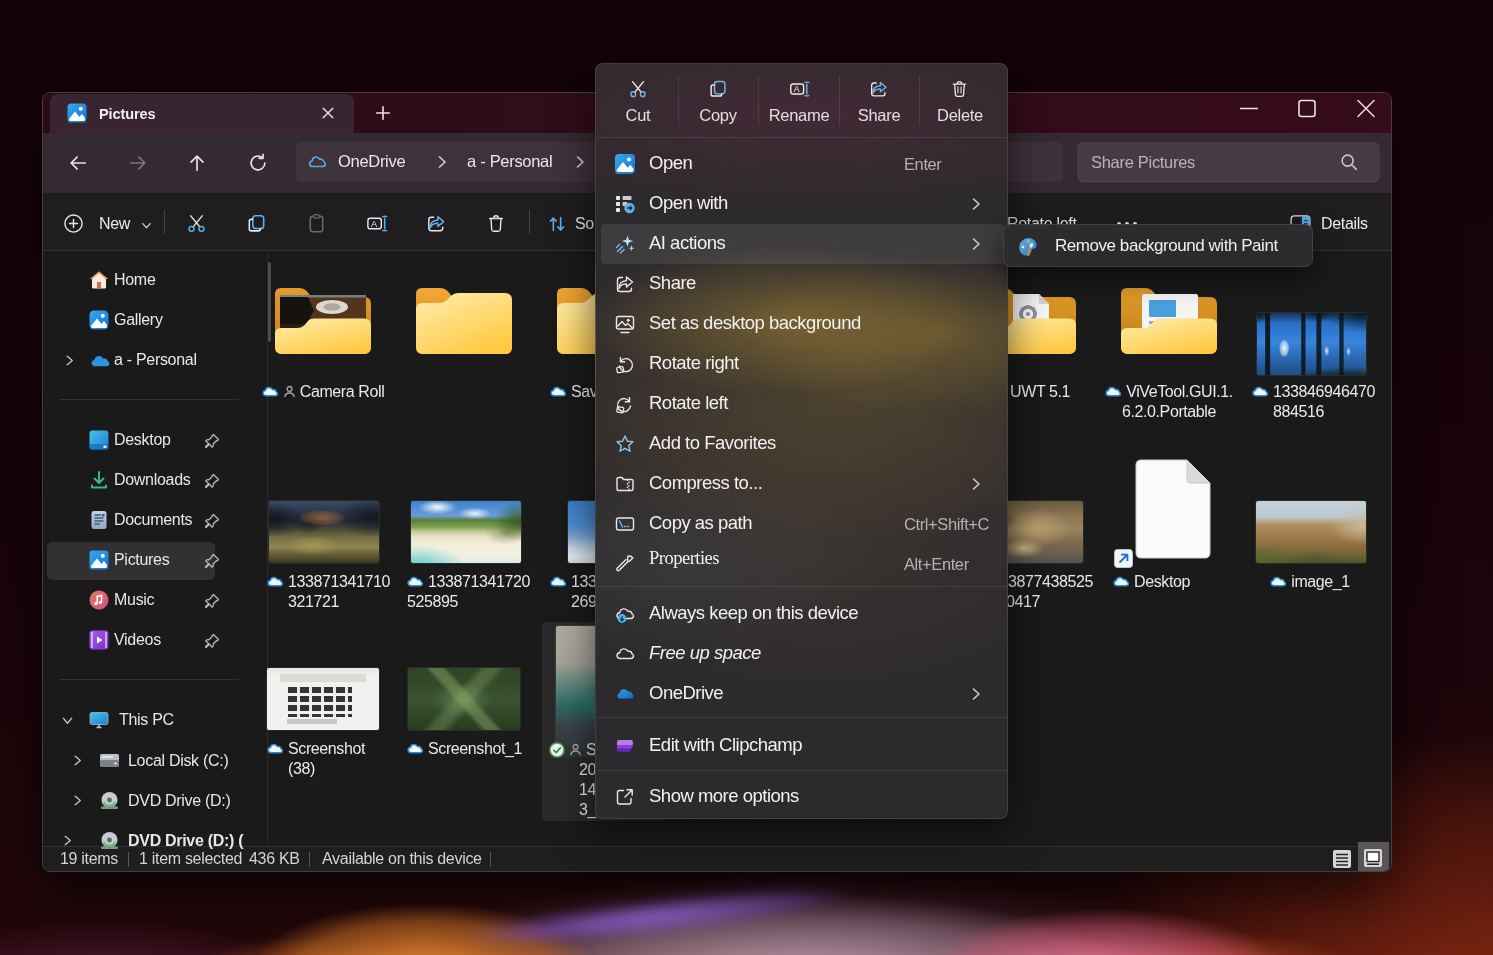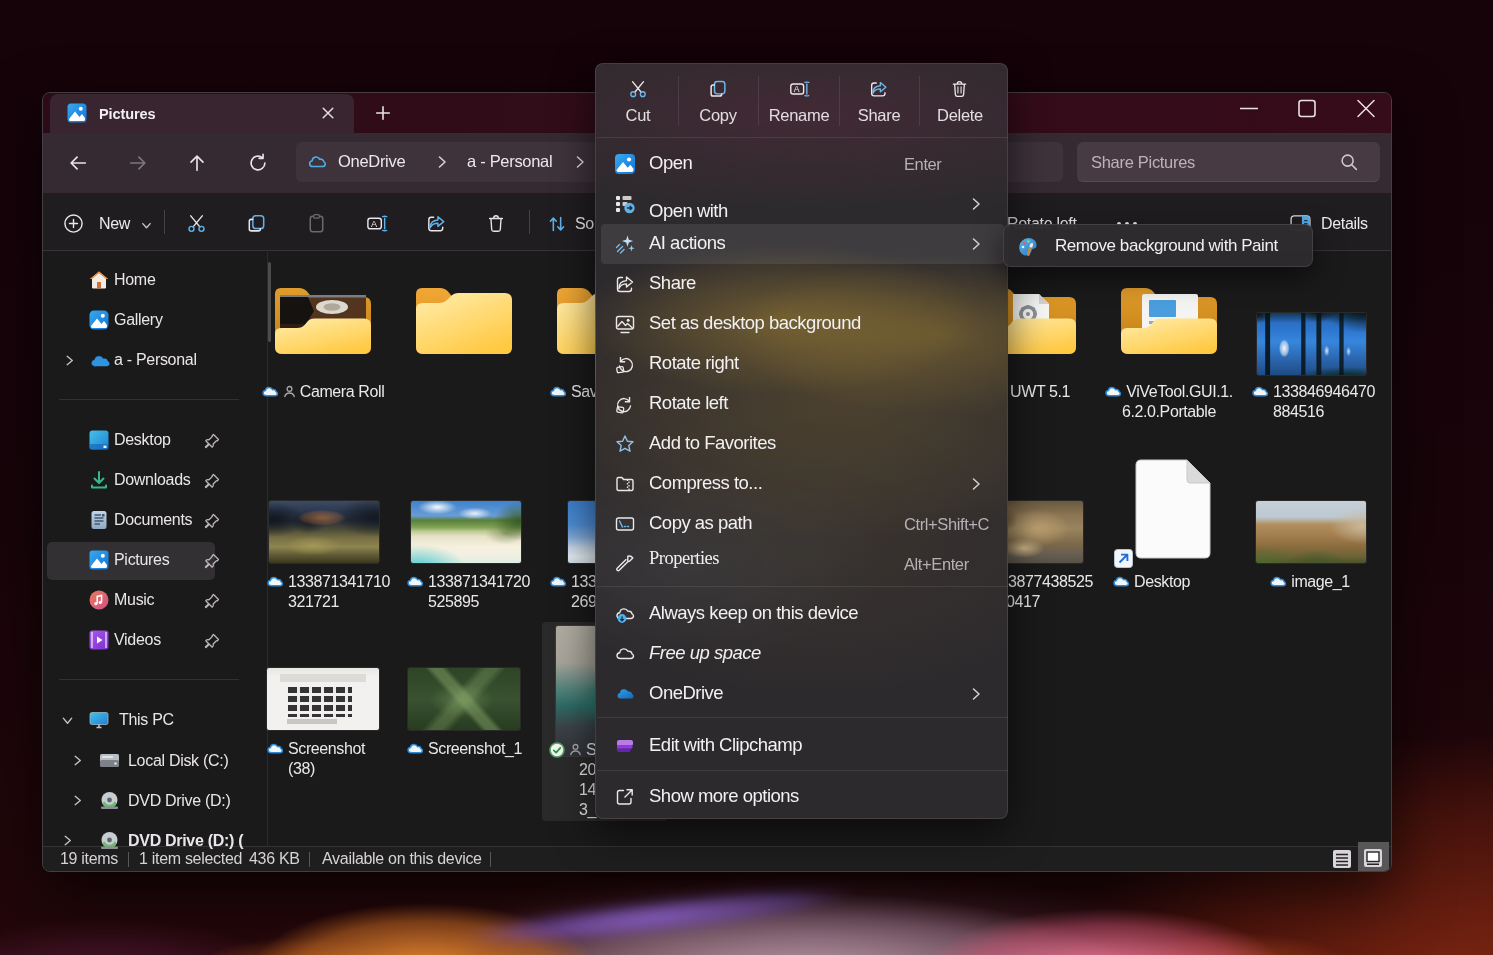--- a/index.html
+++ b/index.html
@@ -559,21 +559,21 @@
       </svg> ViVeTool.GUI.1.<br>6.2.0.Portable</div>
   <div class="abs lbll" style="left:1209px; top:289px;"><svg style="width:17px;height:13px;vertical-align:-1px;">
         <use href="#cloudi" width="17" height="13"></use>
       </svg> 133846946470<br><span style="margin-left:21px;">884516</span></div>
 
   <div class="abs lbll" style="left:224px; top:479px;"><svg style="width:17px;height:13px;vertical-align:-1px;">
         <use href="#cloudi" width="17" height="13"></use>
       </svg> 133871341710<br><span style="margin-left:21px;">321721</span></div>
   <div class="abs lbll" style="left:364px; top:479px;"><svg style="width:17px;height:13px;vertical-align:-1px;">
         <use href="#cloudi" width="17" height="13"></use>
-      </svg> 133871341720<br><span style="margin-left:21px;">525895</span></div>
+      </svg> 133871341720<br><span style="">525895</span></div>
   <div class="abs lbll" style="left:507px; top:479px;"><svg style="width:17px;height:13px;vertical-align:-1px;">
         <use href="#cloudi" width="17" height="13"></use>
       </svg> 1338713417<br><span style="margin-left:21px;">26980415</span></div>
   <div class="abs lbll" style="left:927px; top:479px;"><svg style="width:17px;height:13px;vertical-align:-1px;">
         <use href="#cloudi" width="17" height="13"></use>
       </svg> 133877438525<br><span style="margin-left:36px;">0417</span></div>
   <div class="abs lbll" style="left:1070px; top:479px;"><svg style="width:17px;height:13px;vertical-align:-1px;">
         <use href="#cloudi" width="17" height="13"></use>
       </svg> Desktop</div>
   <div class="abs lbl" style="left:1192px; top:479px;"><svg style="width:17px;height:13px;vertical-align:-1px;">
@@ -658,21 +658,21 @@
 
   <svg class="abs mico" style="top:129px;" viewBox="0 0 22 22">
       <rect x="2" y="3" width="4" height="4" rx="1" fill="#ece8ea"></rect>
       <rect x="2" y="9" width="4" height="4" rx="1" fill="#ece8ea"></rect>
       <rect x="2" y="15" width="4" height="4" rx="1" fill="#ece8ea"></rect>
       <rect x="8.5" y="3" width="9" height="4" rx="1" fill="#ece8ea" opacity="0.85"></rect>
       <rect x="8.5" y="9" width="5" height="4" rx="1" fill="#ece8ea" opacity="0.85"></rect>
       <circle cx="15.5" cy="15" r="5.2" fill="#5fb2ea"></circle>
       <path d="M13.2 15 H17.6 M15.8 13 L17.9 15 L15.8 17" stroke="#1c2b36" stroke-width="1.3" fill="none"></path>
     </svg>
-  <div class="abs mtxt" style="top:136px;">Open with</div>
+  <div class="abs mtxt" style="top:128px;">Open with</div>
   <svg class="abs mchev" style="top:132px;" viewBox="0 0 16 16">
       <path d="M5.5 3 L11 8 L5.5 13" stroke="#d2cdd1" stroke-width="1.6" fill="none" stroke-linecap="round" stroke-linejoin="round"></path>
     </svg>
 
   <div class="abs" style="left:5px; top:160px; width:403px; height:40px; background:rgba(255,255,255,0.085); border-radius:4px;"></div>
   <svg class="abs mico" style="top:169px;" viewBox="0 0 22 22">
       <path d="M13.5 2.5 L14.8 6.8 L19.1 8.1 L14.8 9.4 L13.5 13.7 L12.2 9.4 L7.9 8.1 L12.2 6.8 Z" fill="#bfe0f7"></path>
       <path d="M17.5 12 L18.3 14.4 L20.7 15.2 L18.3 16 L17.5 18.4 L16.7 16 L14.3 15.2 L16.7 14.4 Z" fill="#8ec9f2"></path>
       <path d="M8.5 13.5 L3.5 18.5 M10 16.5 L6.5 20 M5.5 11.5 L2.5 14.5" stroke="#7fb9e8" stroke-width="1.4" stroke-linecap="round"></path>
     </svg>

